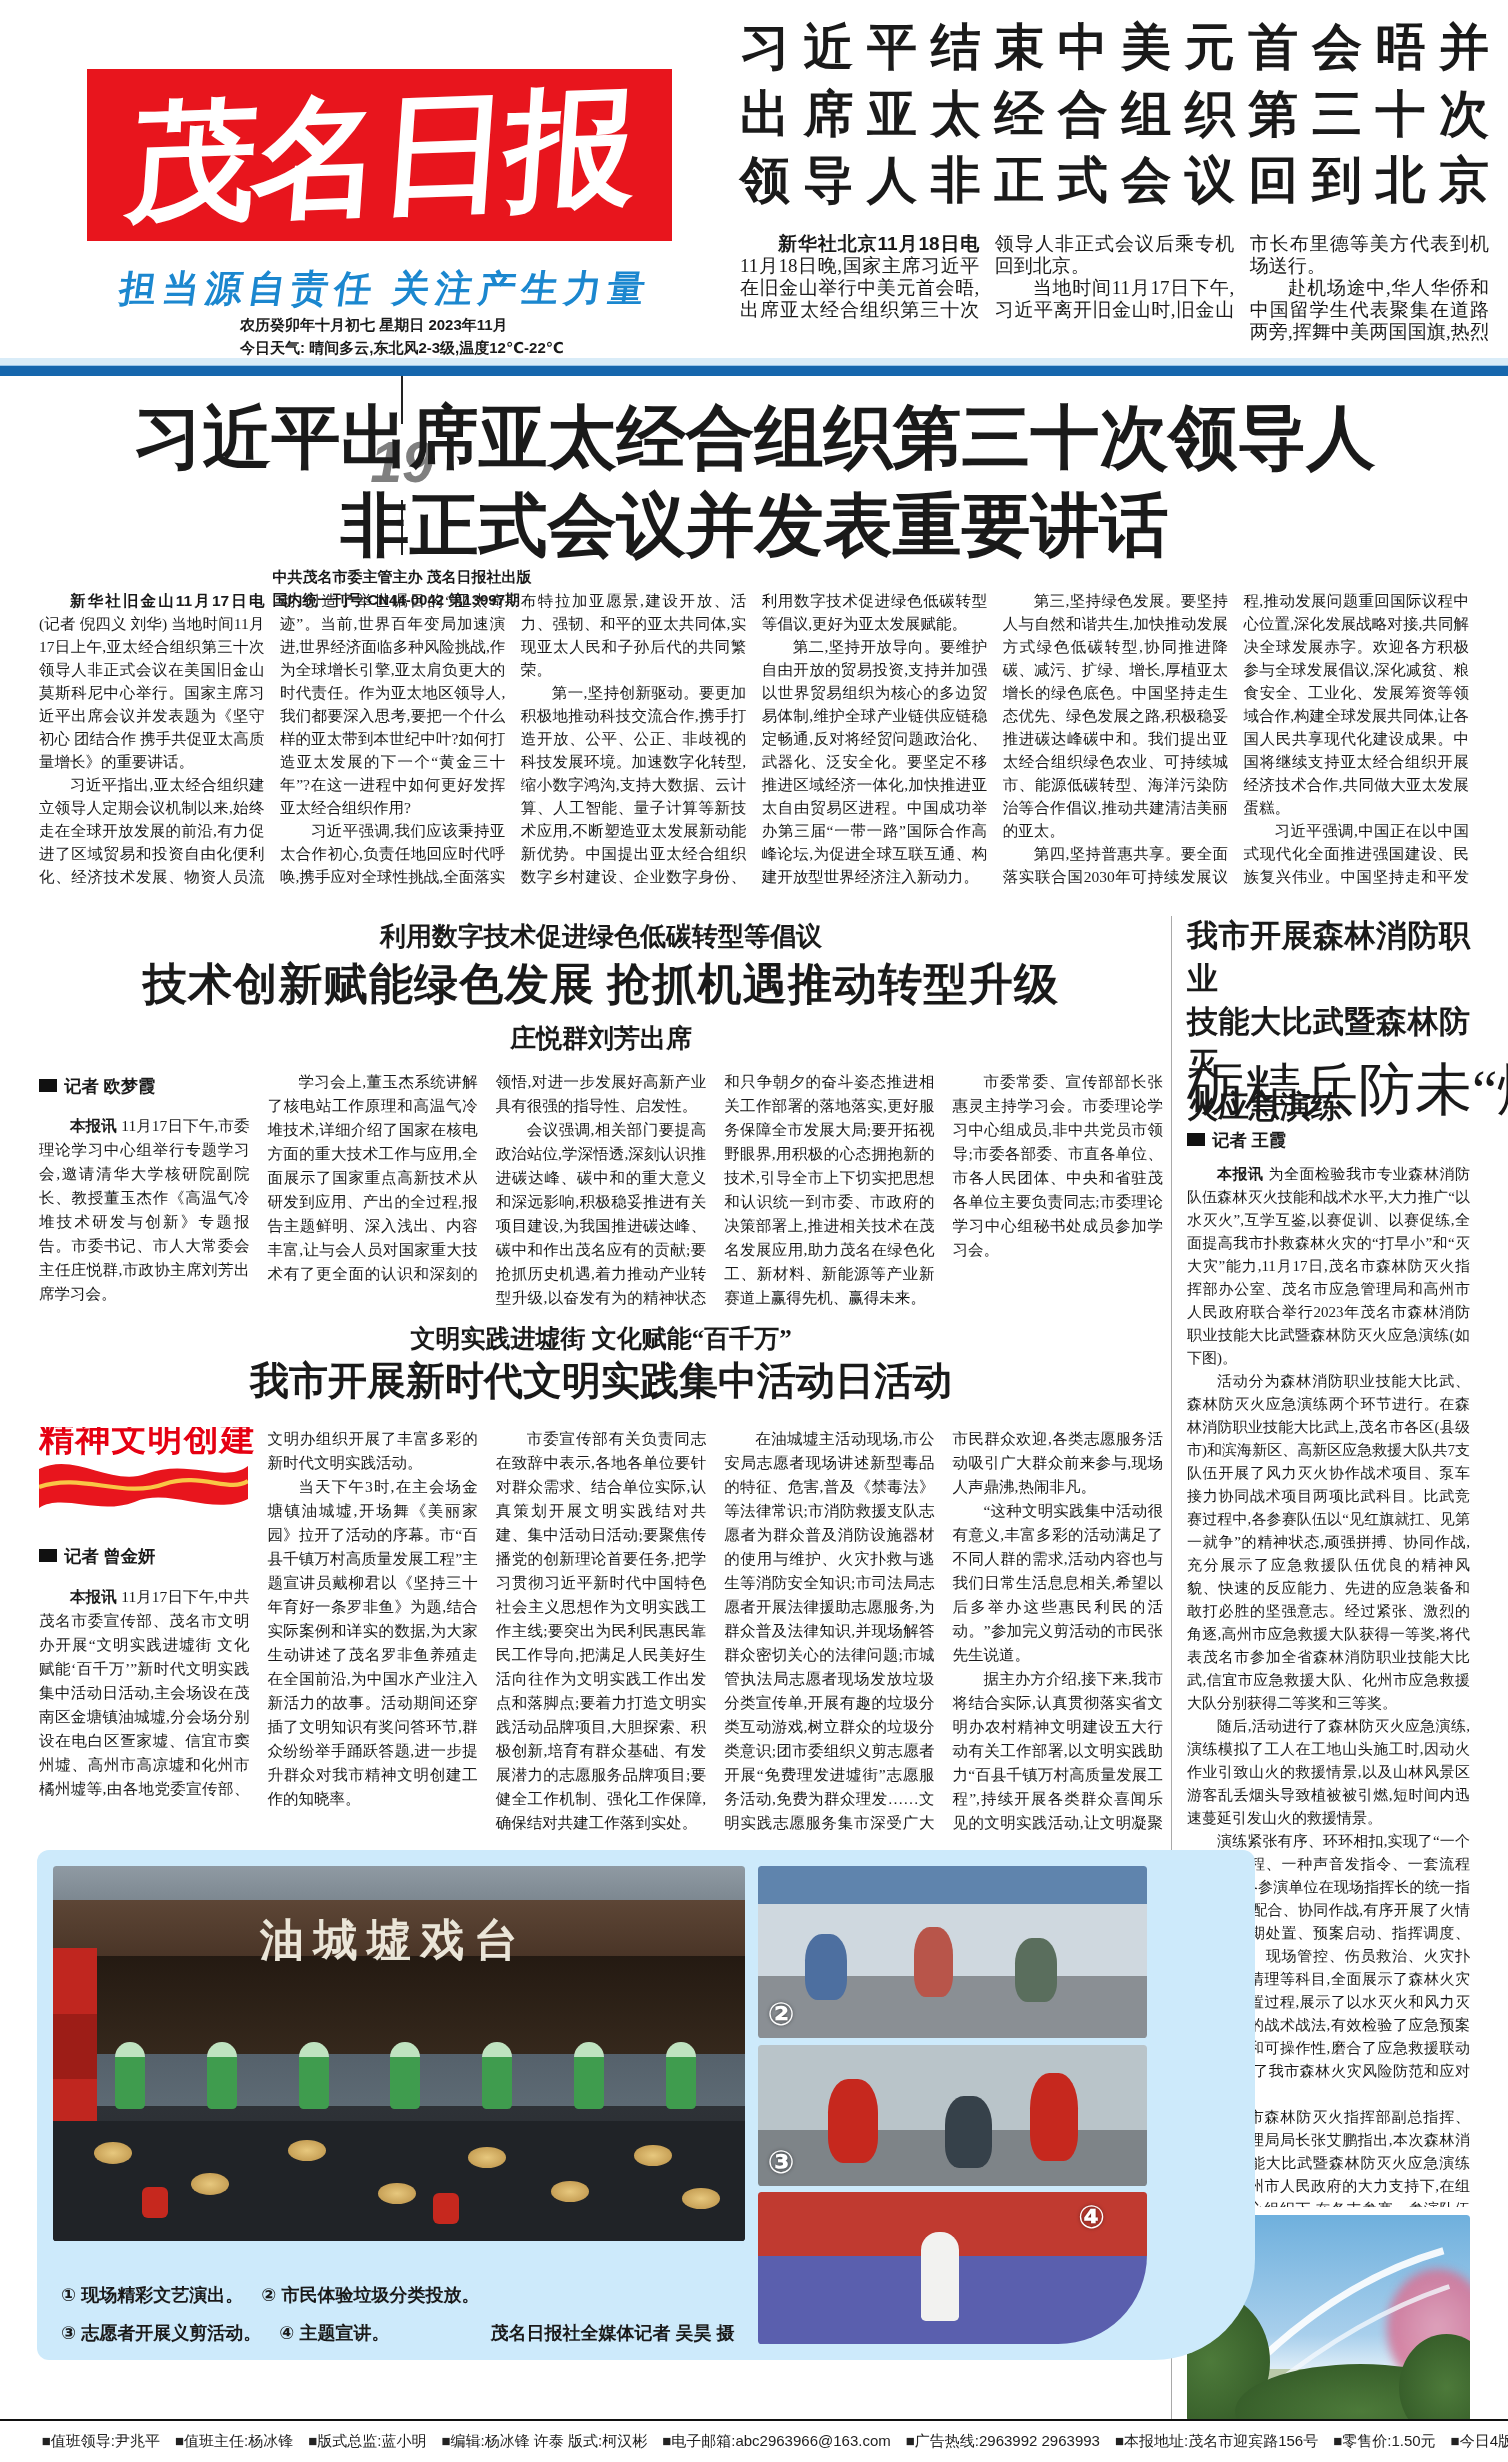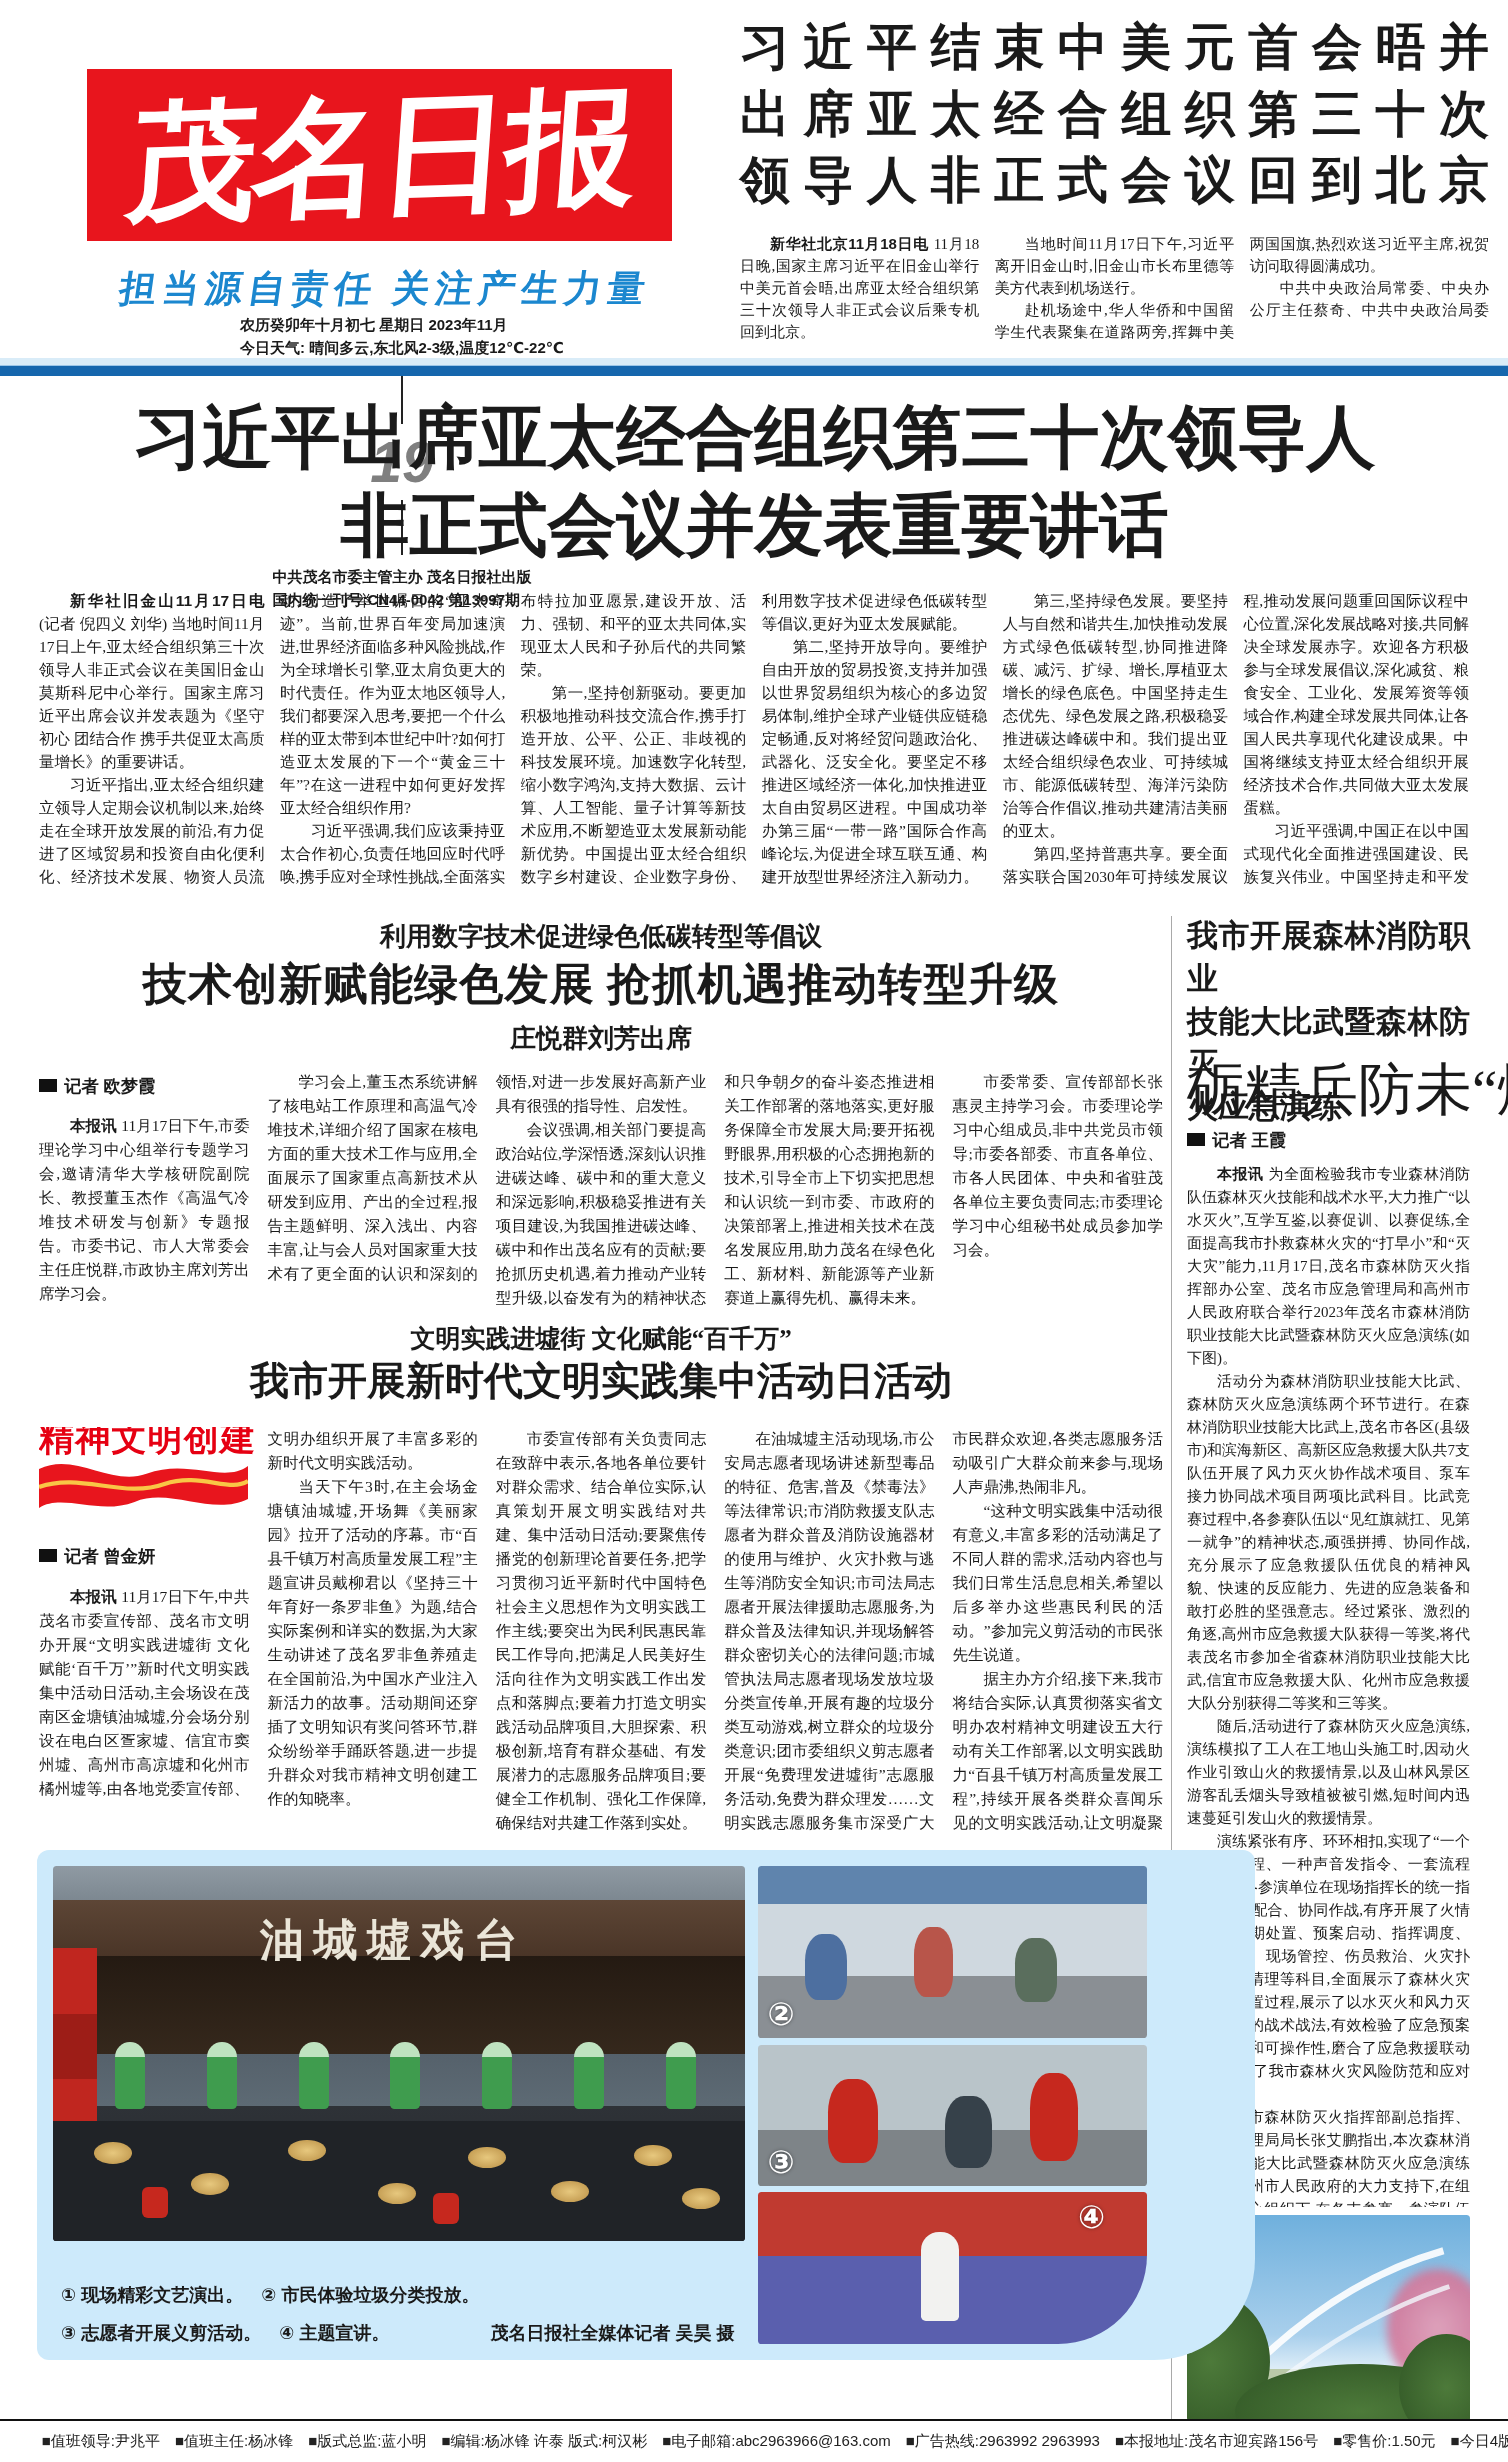--- a/index.html
+++ b/index.html
@@ -13,21 +13,21 @@
   .slogan{position:absolute;left:66px;top:264px;width:638px;text-align:center;font-size:37px;font-weight:800;
           color:#1b87cf;transform:skewX(-8deg);letter-spacing:6px;white-space:nowrap;}
   .inforow{position:absolute;left:47px;top:313px;width:710px;display:flex;align-items:center;gap:9.5px;
            font-family:"Liberation Sans","DejaVu Sans",sans-serif;flex-direction:column;}
   .info-left,.info-right{font-size:15px;font-weight:700;line-height:1.55;white-space:nowrap;}
   .vline{width:1.8px;height:55px;background:#222;}
   .day-number{font-size:57px;font-weight:700;color:#7f7f7f;line-height:1;padding:0 2.4px;font-style:italic;}
   .tr-headline{position:absolute;left:740px;top:14.3px;width:749px;font-weight:900;font-size:50px;line-height:1.33;}
   .tr-headline div{text-align:justify;text-align-last:justify;}
   .tr-cols{position:absolute;left:740px;top:233px;width:749px;height:121px;column-count:3;column-gap:15.5px;
-           font-size:15px;line-height:22px;text-align:justify;overflow:hidden;}
+           font-size:19px;line-height:22px;text-align:justify;overflow:hidden;}
   .blueband{position:absolute;left:0;top:358px;width:1508px;height:18px;
             background:linear-gradient(180deg,#d9ecf8 0 6.6px,#9cc6e8 6.6px 7.8px,#1566ad 7.8px 18px);}
   
   p{margin:0;text-indent:2em;}
   .para b{font-family:"Liberation Sans","DejaVu Sans",sans-serif;font-weight:700;}
   .byline{font-size:17.3px;font-weight:700;margin:3.6px 0 16.7px;text-indent:0;
           font-family:"Liberation Sans","DejaVu Sans",sans-serif;break-inside:avoid;}
   .byline .sq{display:inline-block;width:18px;height:13px;background:#111;margin-right:7.2px;}
   
   .main-h1{position:absolute;left:36px;top:396px;width:1437px;text-align:center;font-size:69px;font-weight:900;line-height:1.22;}

